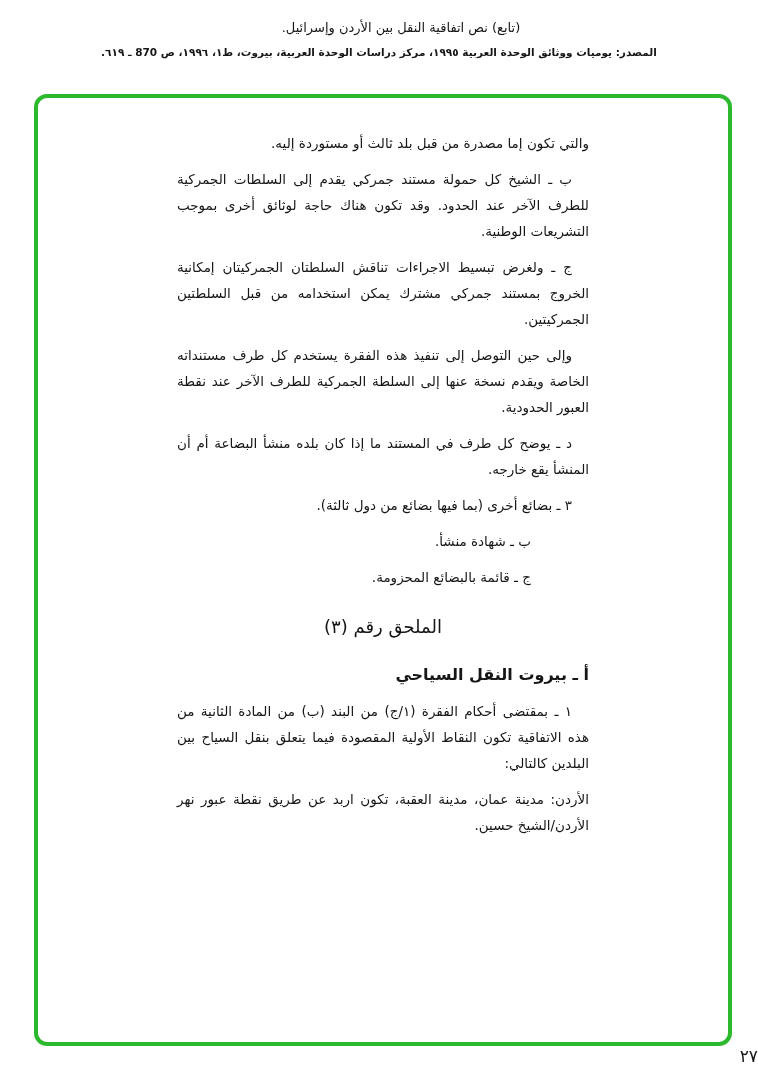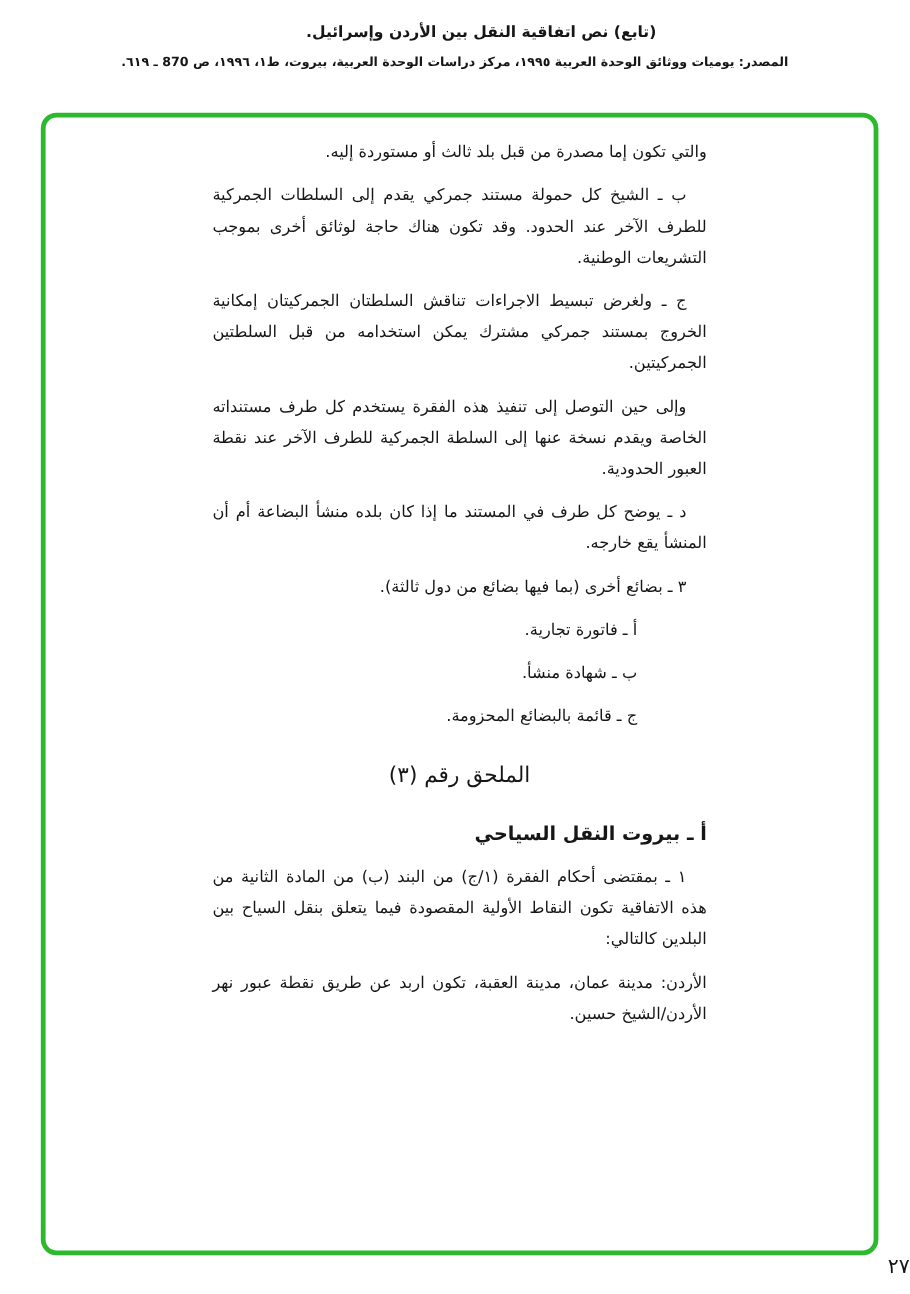--- a/index.html
+++ b/index.html
@@ -13,21 +13,21 @@
     overflow: hidden;
   }
 
   .page-header {
     direction: rtl;
     text-align: center;
     padding-top: 20px;
   }
   .header-title {
     font-size: 13px;
-    font-weight: bold;
+    font-weight: normal;
     margin-left: 44px;
   }
   .header-source {
     font-size: 10.5px;
     font-weight: bold;
     margin-top: 11px;
   }
 
   .frame {
     position: absolute;
@@ -37,21 +37,22 @@
     height: 944px;
     border: 4px solid #2db92d;
     border-radius: 13px;
     overflow: hidden;
     background: #ffffff;
   }
 
   .doc-body {
     direction: rtl;
     width: 412px;
-    margin: 16px auto;
+    margin: 0 auto;
+    padding-top: 32px;
     font-size: 13.5px;
     line-height: 26px;
     text-align: justify;
   }
 
   .para { margin: 0 0 10px 0; }
   .indent { text-indent: 17px; }
   .sub { margin-right: 58px; }
 
   .h-annex {
@@ -95,21 +96,20 @@
 
 <div class="frame" style="border-color: rgb(45, 185, 45);">
   <div class="doc-body">
 
     <p class="para">والتي تكون إما مصدرة من قبل بلد ثالث أو مستوردة إليه.</p>
     <p class="para indent">ب ـ الشيخ كل حمولة مستند جمركي يقدم إلى السلطات الجمركية للطرف الآخر عند الحدود. وقد تكون هناك حاجة لوثائق أخرى بموجب التشريعات الوطنية.</p>
     <p class="para indent">ج ـ ولغرض تبسيط الاجراءات تناقش السلطتان الجمركيتان إمكانية الخروج بمستند جمركي مشترك يمكن استخدامه من قبل السلطتين الجمركيتين.</p>
     <p class="para indent">وإلى حين التوصل إلى تنفيذ هذه الفقرة يستخدم كل طرف مستنداته الخاصة ويقدم نسخة عنها إلى السلطة الجمركية للطرف الآخر عند نقطة العبور الحدودية.</p>
     <p class="para indent">د ـ يوضح كل طرف في المستند ما إذا كان بلده منشأ البضاعة أم أن المنشأ يقع خارجه.</p>
     <p class="para indent">٣ ـ بضائع أخرى (بما فيها بضائع من دول ثالثة).</p>
-    <p class="para sub">أ ـ فاتورة تجارية.</p>
     <p class="para sub">ب ـ شهادة منشأ.</p>
     <p class="para sub">ج ـ قائمة بالبضائع المحزومة.</p>
 
     <h2 class="h-annex">الملحق رقم (٣)</h2>
     <h4 class="h-section">أ ـ بيروت النقل السياحي</h4>
 
     <p class="para indent">١ ـ بمقتضى أحكام الفقرة (١/ج) من البند (ب) من المادة الثانية من هذه الاتفاقية تكون النقاط الأولية المقصودة فيما يتعلق بنقل السياح بين البلدين كالتالي:</p>
     <p class="para">الأردن: مدينة عمان، مدينة العقبة، تكون اربد عن طريق نقطة عبور نهر الأردن/الشيخ حسين.</p>
 
   </div>

